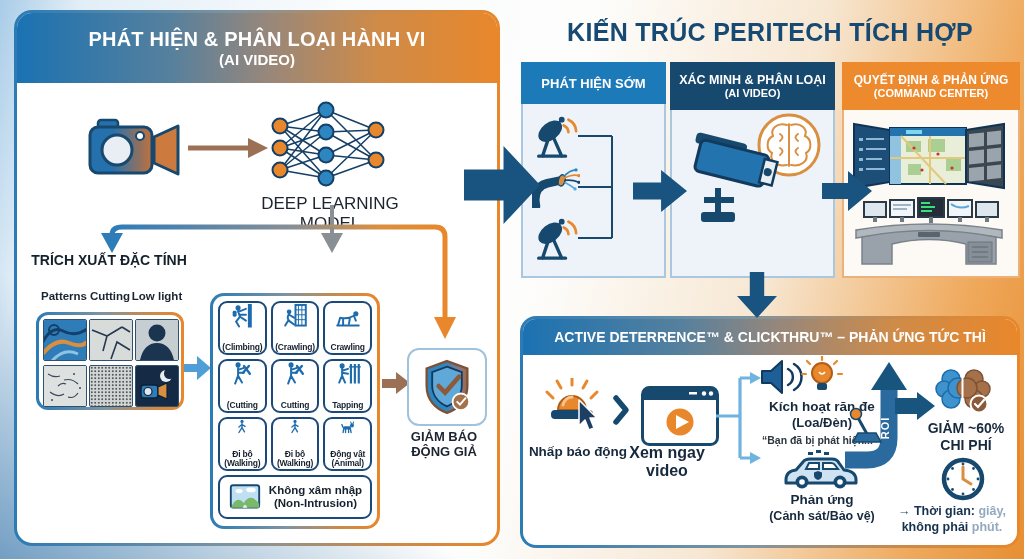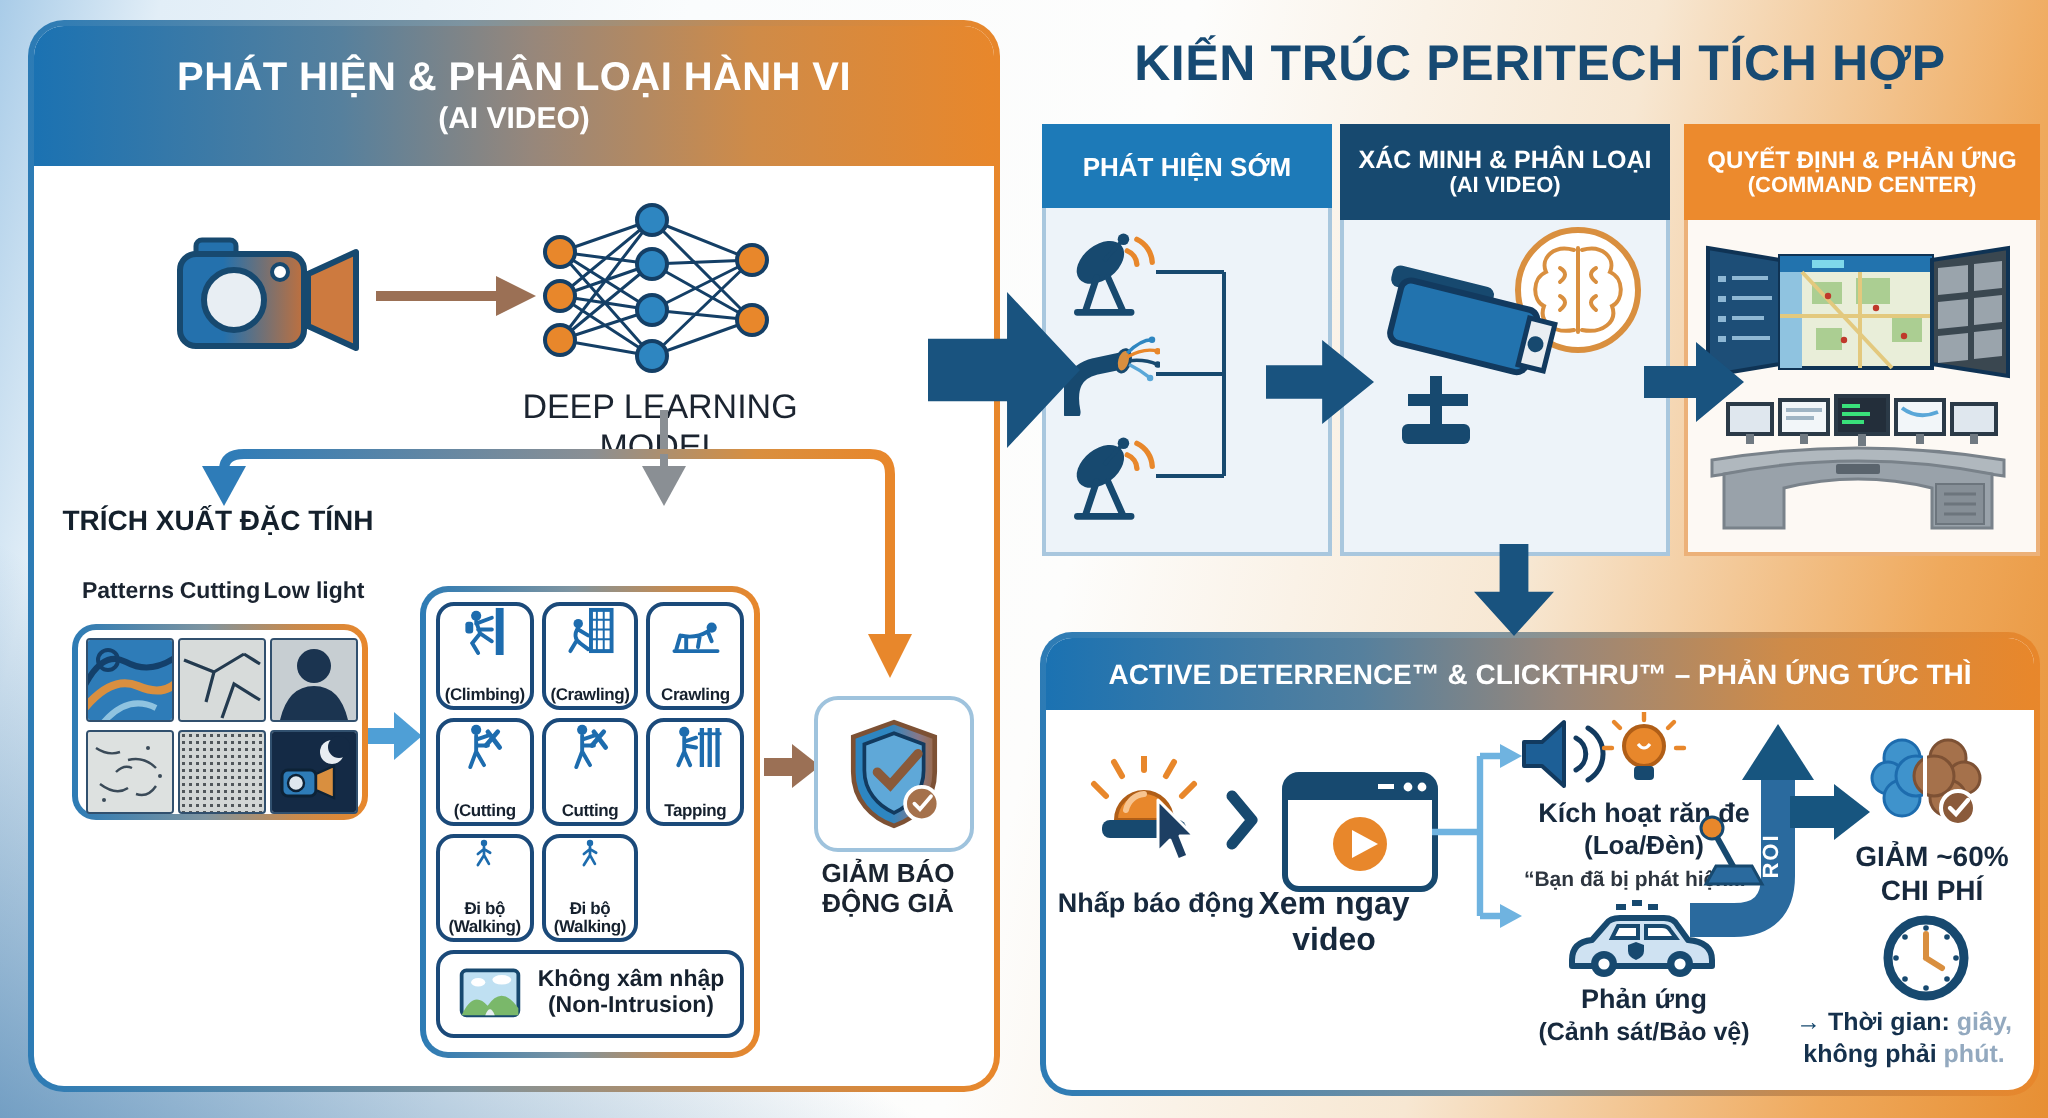--- a/index.html
+++ b/index.html
@@ -224,20 +224,30 @@
 (Walking)</div>
       </div>
       <div class="card">
         <svg width="26" height="26" viewBox="0 0 26 26">
           <circle cx="13" cy="4" r="2.6" fill="#1d6cae"></circle>
           <path d="M13,7 V14 M13,9 L8,13 M13,9 L18,12 M13,14 L8,22 M13,14 L17,21" stroke="#1d6cae" stroke-width="2.2" fill="none" stroke-linecap="round"></path>
           </svg>
         <div class="cardlbl pre">Đi bộ
 (Walking)</div>
       </div>
+      <div class="card">
+        <svg width="26" height="26" viewBox="0 0 26 26">
+          <rect x="5" y="12" width="13" height="5" rx="2.5" fill="#1d6cae"></rect>
+          <path d="M6,16 L5,22 M9,16 L9,22 M14,16 L14,22 M17,16 L18,22 M5,14 L3,9" stroke="#1d6cae" stroke-width="2.2" stroke-linecap="round"></path>
+          <circle cx="19.5" cy="10.5" r="3.2" fill="#1d6cae"></circle>
+          <path d="M18.5,8 L17.5,5 M21,8 L22,5" stroke="#1d6cae" stroke-width="1.8" stroke-linecap="round"></path>
+          </svg>
+        <div class="cardlbl pre">Động vật
+(Animal)</div>
+      </div>
       <div class="card foot">
         <svg width="34" height="26" viewBox="0 0 26 22">
           <rect x="1" y="1" width="24" height="19" rx="2" fill="#bfe0f2" stroke="#17496f" stroke-width="1.6"></rect>
           <ellipse cx="8" cy="6" rx="3" ry="1.8" fill="#fff"></ellipse>
             <ellipse cx="18" cy="5" rx="4" ry="2" fill="#fff"></ellipse>
           <path d="M1,20 Q6,9 12,16 Q18,7 25,17 L25,20 Z" fill="#7ab86a"></path>
           <path d="M11,20 Q13,15 15,20 Z" fill="#e8eef3"></path>
           </svg>
         <div class="footlbl pre">Không xâm nhập
 (Non-Intrusion)</div>

